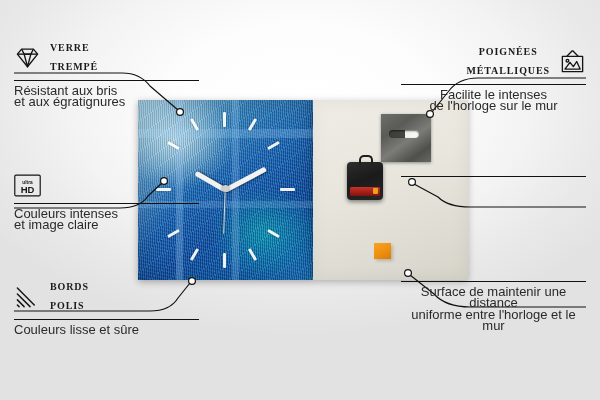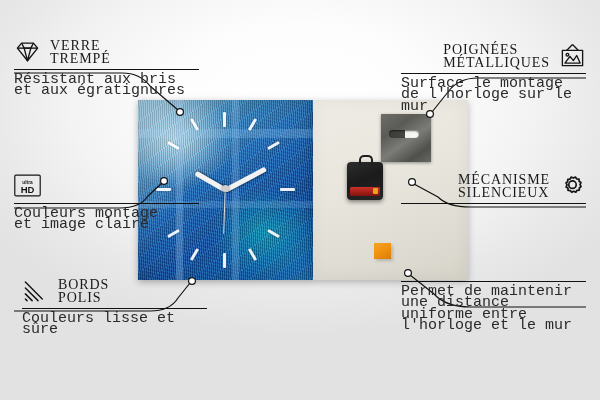--- a/index.html
+++ b/index.html
@@ -100,35 +100,35 @@
   }
   #spacer {
     position:absolute; left:61px; top:143px; width:17px; height:16px;
     background:linear-gradient(150deg,#f7a322 0%,#ef8f10 55%,#d97c08 100%);
     box-shadow:2px 2px 3px rgba(0,0,0,.18);
   }
 
   
   .callout { position:absolute; width:185px; }
   .callout.left  { text-align:left; }
-  .callout.right { text-align:left; }
+  .callout.right { text-align:center; }
 
   .ctitle-row { display:flex; align-items:center; gap:9px; }
   .callout.right .ctitle-row { justify-content:flex-end; }
 
   .ctitle {
     font-family:"Liberation Serif", serif;
-    font-weight:normal; font-size:14px; line-height:13px;
+    font-weight:bold; font-size:10px; line-height:19px;
     letter-spacing:.9px; color:#1a1a1a; text-transform:uppercase;
     white-space:pre-line;
   }
   .rule { height:1px; background:#111; margin:4px 0 4px 0; }
   .csub {
-    font-family:Liberation Mono, monospace;
-    font-size:15px; line-height:11.4px; color:#2a2a2a;
+    font-family:Liberation Sans, sans-serif;
+    font-size:13px; line-height:11.4px; color:#2a2a2a;
     white-space:pre-line;
   }
   .ico { width:27px; height:27px; flex:0 0 27px; color:#151515; }
   .ico svg { width:100%; height:100%; display:block; }
 
   
   #links { position:absolute; left:0; top:0; width:600px; height:400px; pointer-events:none; }
   #links path { fill:none; stroke:#111; stroke-width:1.15; }
   #links circle { fill:#fff; stroke:#111; stroke-width:1.2; }
 </style>
@@ -215,25 +215,25 @@
     <div class="ctitle-row">
       <span class="ico">
         <svg viewBox="0 0 34 30">
           <rect x="1" y="2" width="32" height="26" rx="1.5" fill="none" stroke="currentColor" stroke-width="1.5"></rect>
           <text x="17" y="13" font-family="Liberation Sans, sans-serif" font-size="6" font-weight="bold" text-anchor="middle" fill="currentColor">ultra</text>
           <text x="17" y="25" font-family="Liberation Sans, sans-serif" font-size="12" font-weight="bold" text-anchor="middle" fill="currentColor">HD</text>
         </svg>
       </span>
     </div>
     <div class="rule"></div>
-    <div class="csub">Couleurs montage
+    <div class="csub">Couleurs intenses
 et image claire</div>
   </div>
 
-  <div class="callout left" style="left:22px; top:277px;">
+  <div class="callout left" style="left:14px; top:277px;">
     <div class="ctitle-row">
       <span class="ico">
         <svg viewBox="0 0 32 32">
             <g stroke="currentColor" stroke-width="1.7" stroke-linecap="round" fill="none">
           <path d="M4 6 L24 26"></path>
               <path d="M4 13 L19 28"></path>
               <path d="M4 20 L12 28"></path>
               <path d="M4 26 L6 28"></path>
         </g>
           </svg>
@@ -255,42 +255,27 @@
           <path d="M16 3 L9 10"></path>
               <path d="M16 3 L23 10"></path>
           <rect x="4" y="10" width="24" height="18"></rect>
           <path d="M7 25 L13 17 L17 22 L21 16 L25 25 Z" stroke-linecap="round"></path>
           <circle cx="10" cy="15" r="1.6"></circle>
         </g>
           </svg>
       </span>
     </div>
     <div class="rule"></div>
-    <div class="csub">Surface le montage
+    <div class="csub">Facilite le intenses
 de l'horloge sur le mur</div>
   </div>
 
   <div class="callout right" style="left:401px; top:172px;">
-    <div class="ctitle-row">
-      <span class="ctitle">MÉCANISME
-SILENCIEUX</span>
-      <span class="ico">
-        <svg viewBox="0 0 32 32">
-            <g fill="none" stroke="currentColor" stroke-width="2" stroke-linejoin="round">
-          <path d="M16 4 L18.6 5.1 L21 3.9 L22.6 6.1 L25.2 6.2 L25.3 8.8 L27.5 10.2
-                   L26.4 12.6 L27.6 15 L25.6 16.6 L25.5 19.2 L22.9 19.3 L21.5 21.5
-                   L19.1 20.4 L16.7 21.6 L15.1 19.6 L12.5 19.5 L12.4 16.9 L10.2 15.5
-                   L11.3 13.1 L10.1 10.7 L12.1 9.1 L12.2 6.5 L14.8 6.4 Z" transform="translate(-2,2) scale(1.02)"></path>
-          <circle cx="16" cy="15" r="4.4"></circle>
-        </g>
-          </svg>
-      </span>
-    </div>
     <div class="rule"></div>
   </div>
 
   <div class="callout right" style="left:401px; top:277px;">
     <div class="rule"></div>
-    <div class="csub">Permet de maintenir une distance
+    <div class="csub">Surface de maintenir une distance
 uniforme entre l'horloge et le mur</div>
   </div>
 
 </div>
 
 </body></html>

